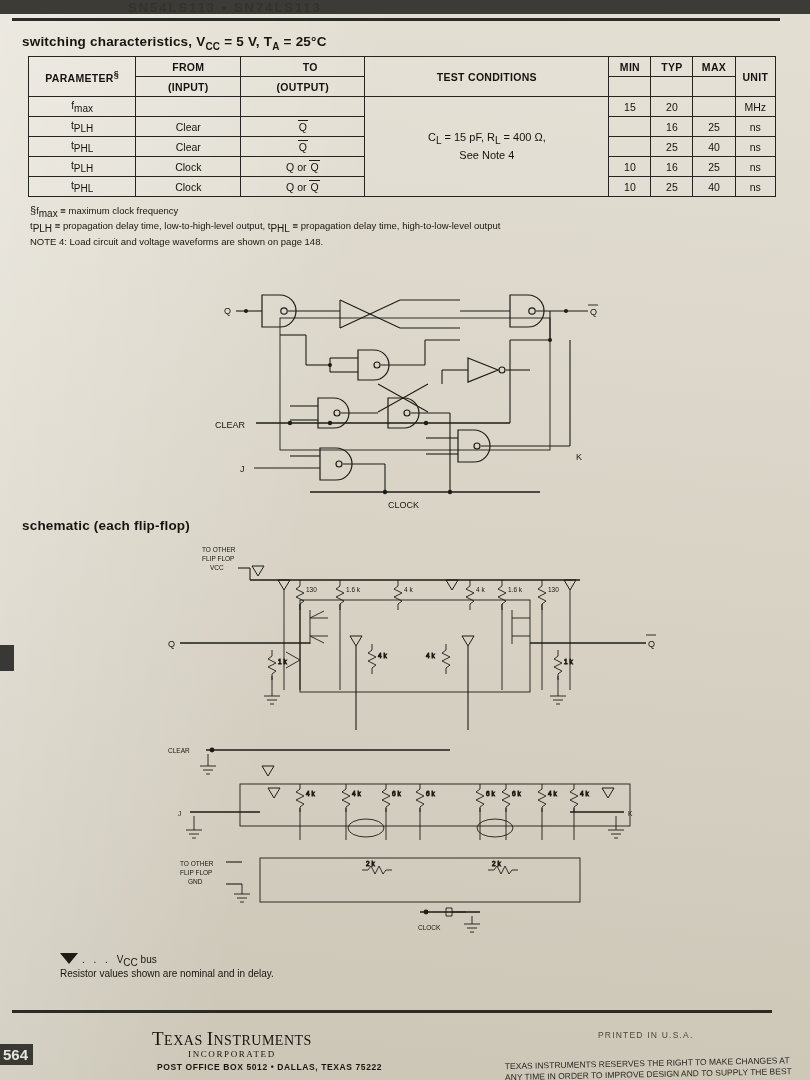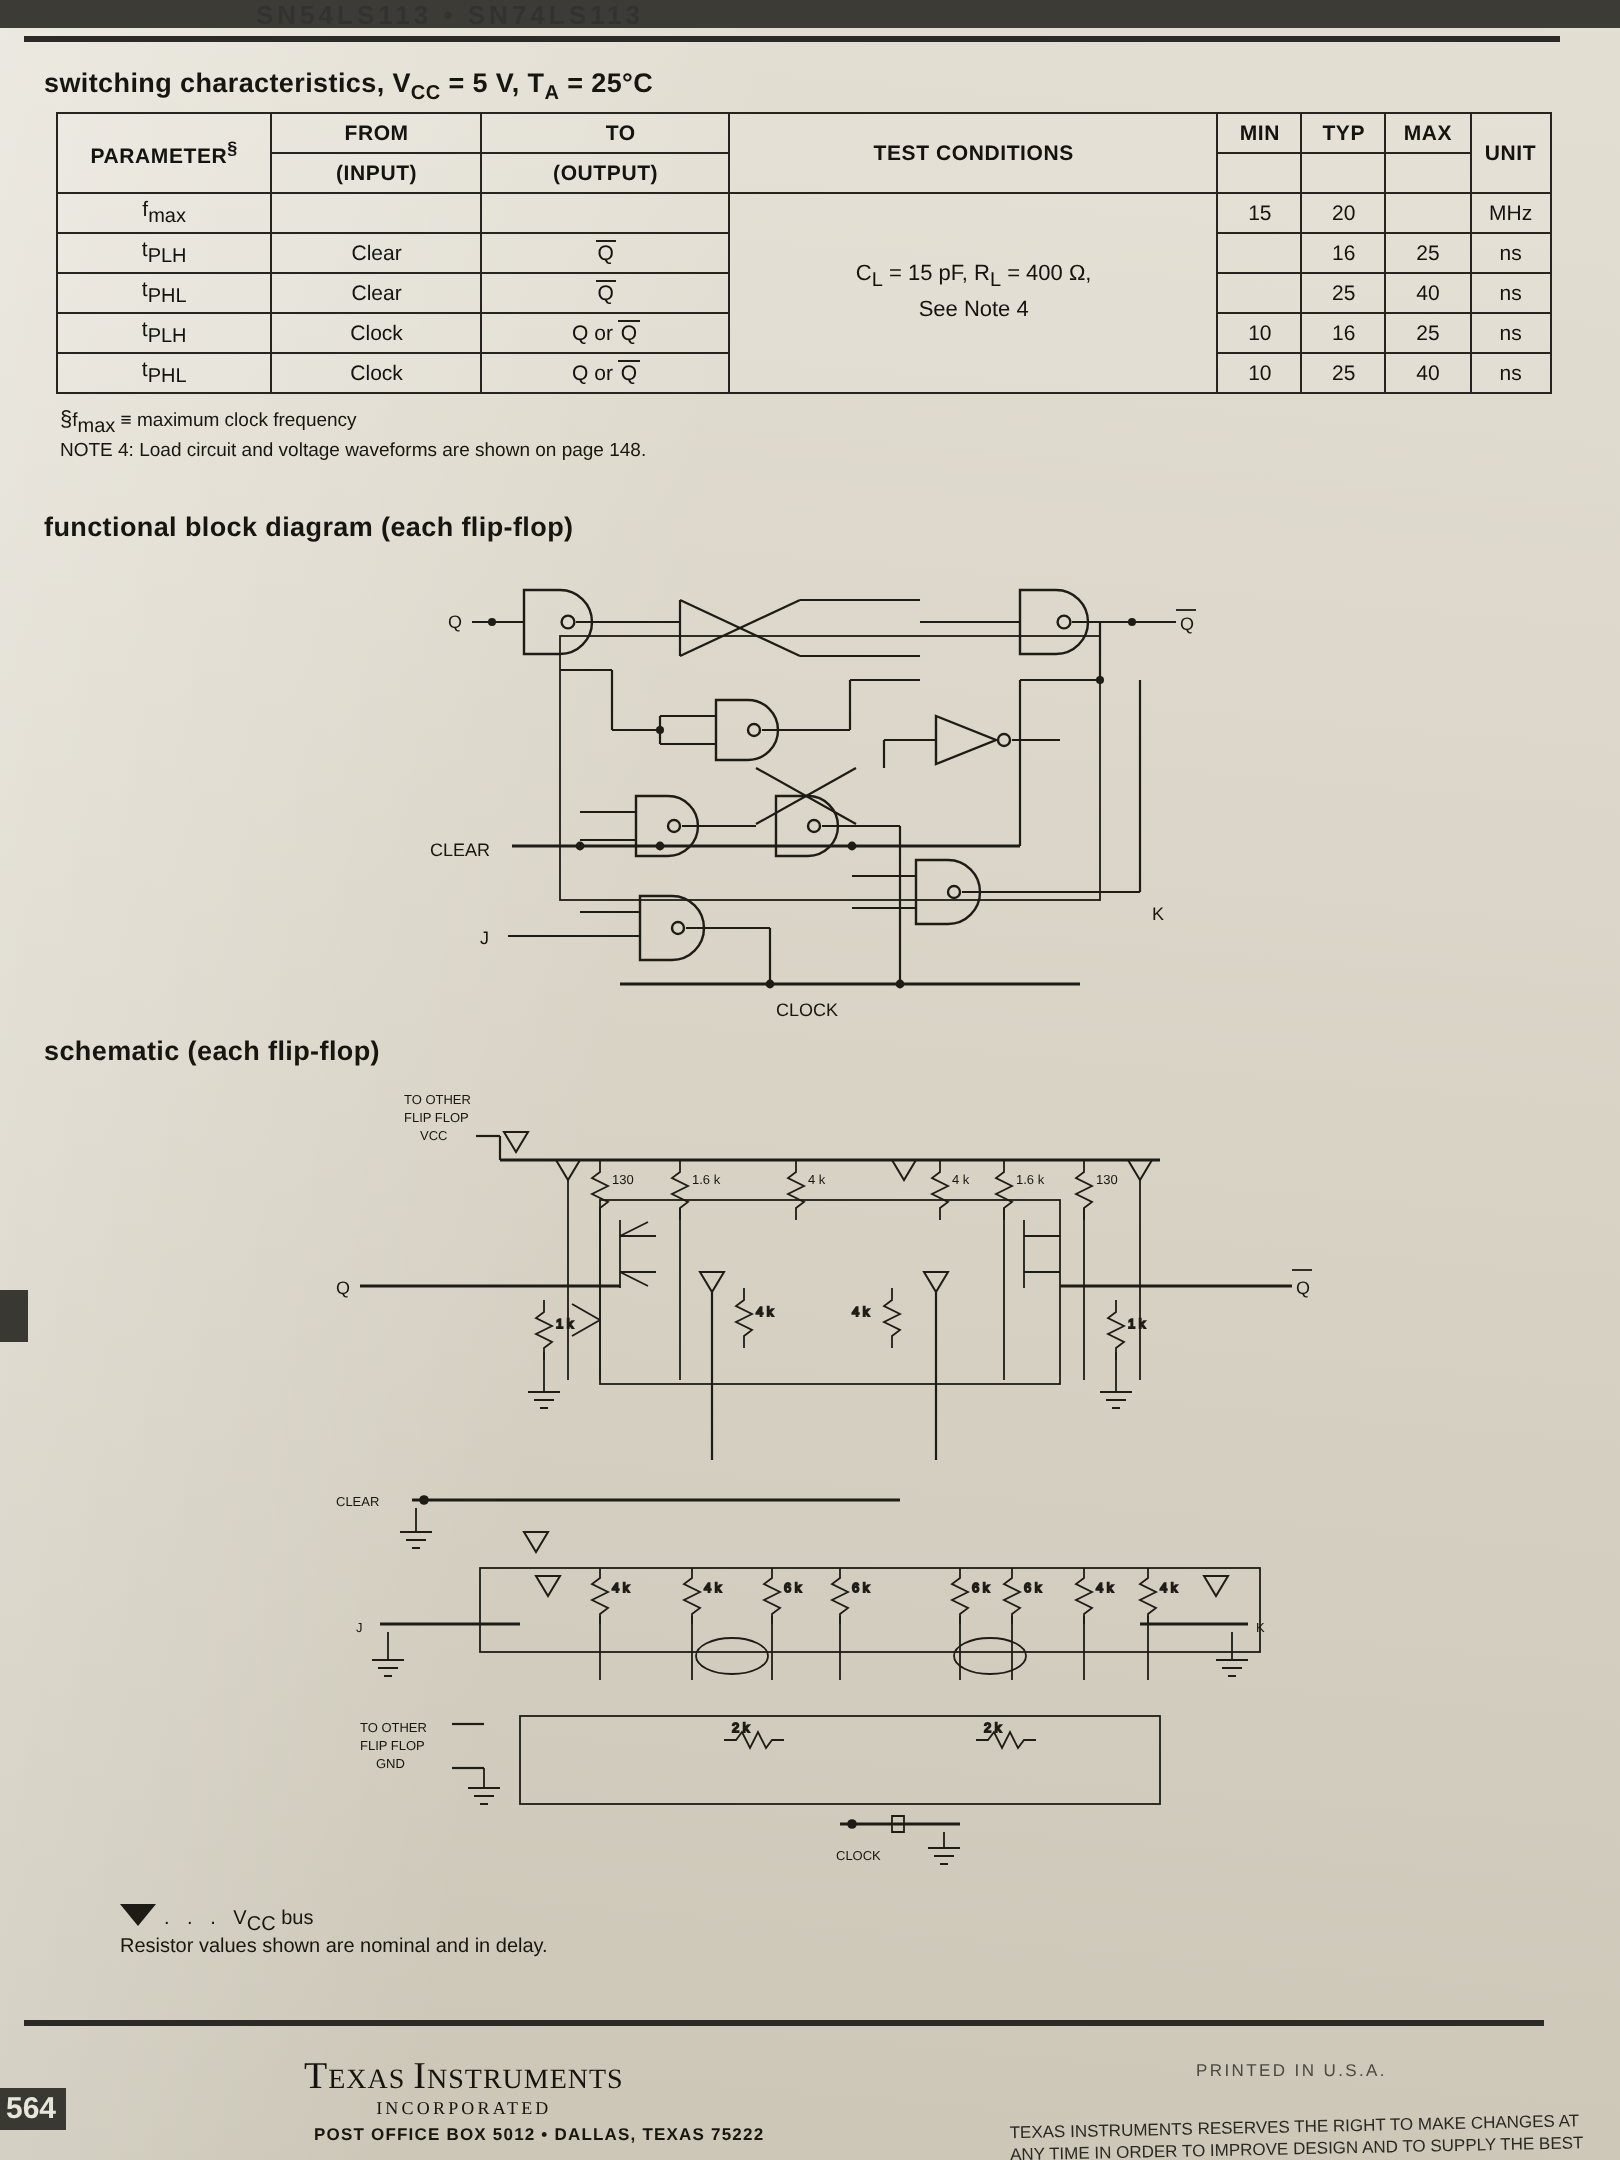--- a/index.html
+++ b/index.html
@@ -245,24 +245,26 @@
       <td>40</td>
       <td>ns</td>
     </tr>
   </tbody>
     </table>
 
   <div class="footnotes">
     <div>
       <span class="fn-sym">§</span><span>f</span><span class="sub">max</span><span> ≡ maximum clock frequency</span>
     </div>
+    <div>
+      <span>t</span><span class="sub">PLH</span><span> ≡ propagation delay time, low-to-high-level output,   t</span><span class="sub">PHL</span><span> ≡ propagation delay time, high-to-low-level output</span>
+    </div>
     <div>NOTE 4:   Load circuit and voltage waveforms are shown on page 148.</div>
   </div>
 
-  <h2 class="sec fbd-title">functional block diagram (each flip-flop)</h2>
 
   <div class="fbd-wrap">
     <svg width="430" height="235" viewBox="0 0 430 235">
 
       <text class="lbl" x="14" y="34">Q</text>
       <text class="lbl" x="380" y="35">Q</text>
       <line class="thin" x1="378" y1="25" x2="388" y2="25"></line>
       <text class="lbl" x="5" y="148">CLEAR</text>
       <text class="lbl" x="30" y="192">J</text>
       <text class="lbl" x="366" y="180">K</text>

